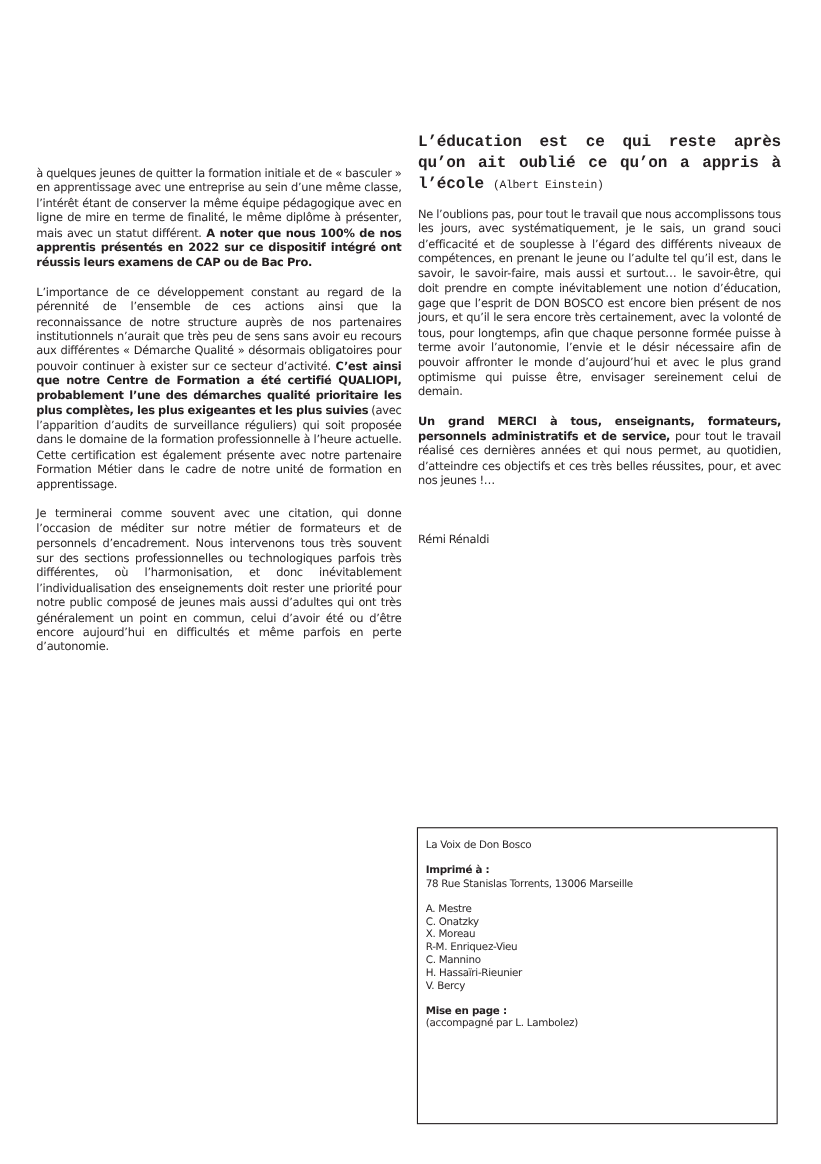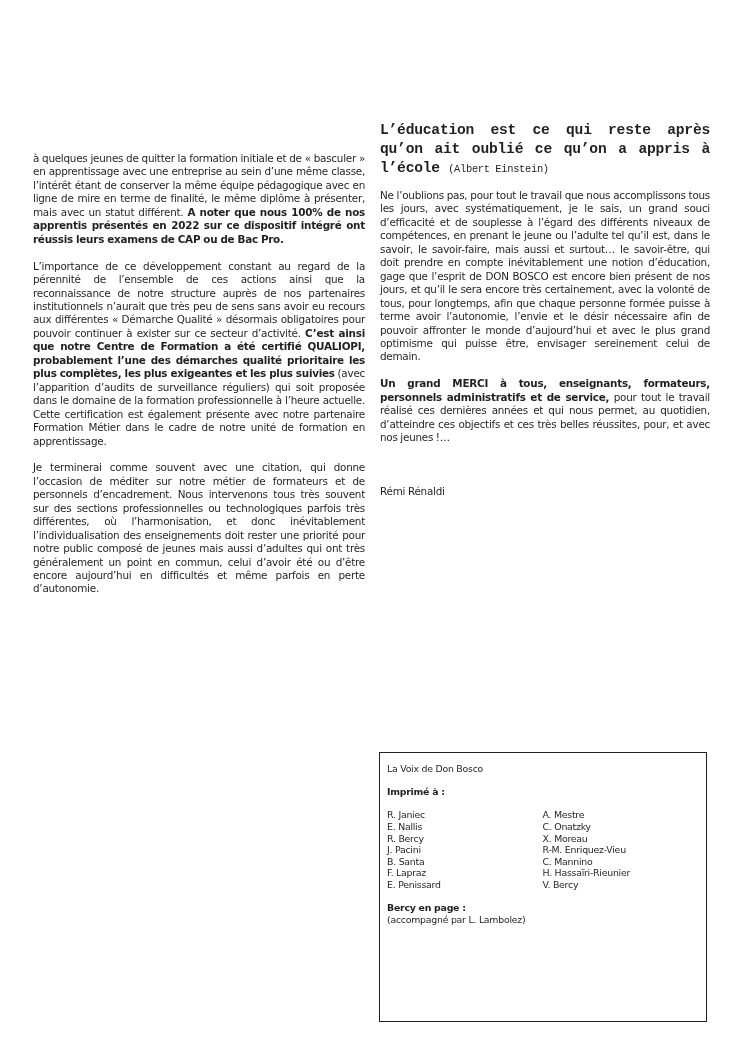--- a/index.html
+++ b/index.html
@@ -37,40 +37,32 @@
   <div class="heading"><span>L’éducation est ce qui reste après qu’on ait oublié ce qu’on a appris à l’école</span> <span class="cite">(Albert Einstein)</span></div>
   <p><span>Ne l’oublions pas, pour tout le travail que nous accomplissons tous les jours, avec systématiquement, je le sais, un grand souci d’efficacité et de souplesse à l’égard des différents niveaux de compétences, en prenant le jeune ou l’adulte tel qu’il est, dans le savoir, le savoir-faire, mais aussi et surtout… le savoir-être, qui doit prendre en compte inévitablement une notion d’éducation, gage que l’esprit de DON BOSCO est encore bien présent de nos jours, et qu’il le sera encore très certainement, avec la volonté de tous, pour longtemps, afin que chaque personne formée puisse à terme avoir l’autonomie, l’envie et le désir nécessaire afin de pouvoir affronter le monde d’aujourd’hui et avec le plus grand optimisme qui puisse être, envisager sereinement celui de demain.</span></p>
   <p><b>Un grand MERCI à tous, enseignants, formateurs, personnels administratifs et de service,</b><span> pour tout le travail réalisé ces dernières années et qui nous permet, au quotidien, d’atteindre ces objectifs et ces très belles réussites, pour, et avec nos jeunes !…</span></p>
   <div class="signature">Rémi Rénaldi</div>
 </div>
 
 <div class="colophon">
   <div class="blk">La Voix de Don Bosco</div>
   <div class="blk">
     <div class="lbl">Imprimé à :</div>
+    <div>78 Rue Stanislas Torrents, 13006 Marseille</div>
   </div>
   <div class="blk">
     <div class="names">
-      <div class="ncol">
-        <div>R. Janiec</div>
-        <div>E. Nallis</div>
-        <div>R. Bercy</div>
-        <div>J. Pacini</div>
-        <div>B. Santa</div>
-        <div>F. Lapraz</div>
-        <div>E. Penissard</div>
-      </div>
       <div class="ncol">
         <div>A. Mestre</div>
         <div>C. Onatzky</div>
         <div>X. Moreau</div>
         <div>R-M. Enriquez-Vieu</div>
         <div>C. Mannino</div>
         <div>H. Hassaïri-Rieunier</div>
         <div>V. Bercy</div>
       </div>
     </div>
   </div>
   <div class="tight">
-    <div class="lbl">Bercy en page :</div>
+    <div class="lbl">Mise en page :</div>
     <div>(accompagné par L. Lambolez)</div>
   </div>
 </div>
 
 </body></html>

